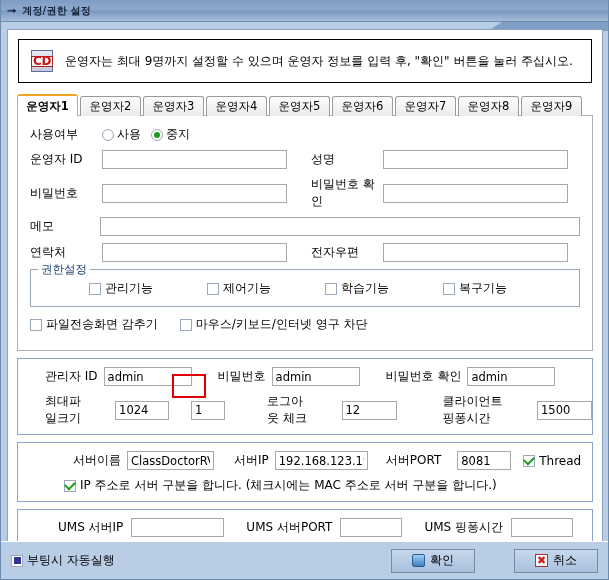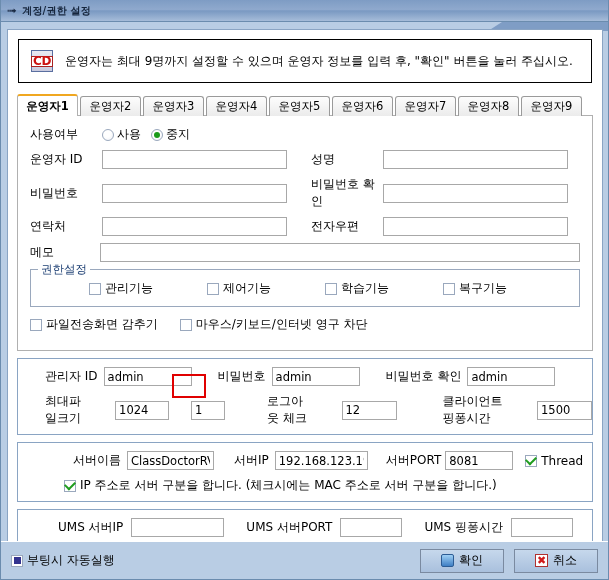--- a/index.html
+++ b/index.html
@@ -216,20 +216,21 @@
   .footer {
     position: absolute;
     left: 0; bottom: 0;
     width: 100%;
     height: 38px;
     background: #b9cde4;
     border-top: 1px solid #ffffff;
     display: flex;
     align-items: center;
     padding: 0 10px;
+    gap: 29px;
   }
   .btn {
     width: 84px; height: 24px;
     border: 1px solid #7a8aa0;
     background: linear-gradient(to bottom, #c6d8ec, #a9c0dd);
     display: flex; align-items: center; justify-content: center;
     font-size: 12px;
     cursor: default;
     margin-left: 10px;
   }
@@ -329,29 +330,29 @@
       </div>
 
       <div class="row">
         <span class="lbl" style="width:72px">비밀번호</span>
         <input class="tf" style="width: 185px;" value="">
         <span class="lbl" style="width:96px; padding-left:24px">비밀번호 확인</span>
         <input class="tf" style="width: 185px;" value="">
       </div>
 
       <div class="row">
-        <span class="lbl" style="width:72px">연락처</span>
-        <input class="tf" style="width: 185px;" value="">
-        <span class="lbl" style="width:96px; padding-left:24px">전자우편</span>
-        <input class="tf" style="width: 185px;" value="">
-      </div>
-
-      <div class="row">
         <span class="lbl" style="width:72px">메모</span>
         <input class="tf" style="width: 490px;" value="">
+      </div>
+
+      <div class="row">
+        <span class="lbl" style="width:72px">연락처</span>
+        <input class="tf" style="width: 185px;" value="">
+        <span class="lbl" style="width:96px; padding-left:24px">전자우편</span>
+        <input class="tf" style="width: 185px;" value="">
       </div>
 
       <div class="fset">
         <legend>권한설정</legend>
         <div class="perm-row">
           <span class="cb-wrap">
             <span class="cb"></span>
             <span>관리기능</span>
           </span>
           <span class="cb-wrap">
@@ -401,21 +402,21 @@
       </div>
     </div>
 
     <div class="panel">
       <div class="p-row" style="padding-left:55px">
         <span class="lbl">서버이름</span>
         <input class="tf" style="width: 87px; margin-left: 6px;" value="ClassDoctorRV">
         <span class="lbl" style="margin-left:20px">서버IP</span>
         <input class="tf" style="width: 93px; margin-left: 6px;" value="192.168.123.198">
         <span class="lbl" style="margin-left:18px">서버PORT</span>
-        <input class="tf" style="width: 68px; margin-left: 4px;" value="8081">
+        <input class="tf" style="width: 54px; margin-left: 16px;" value="8081">
         <span class="cb-wrap" style="margin-left:12px">
           <span class="cb checked"></span>
           <span>Thread</span>
         </span>
       </div>
       <div class="p-row" style="padding-left:46px">
         <span class="cb-wrap">
           <span class="cb checked"></span>
           <span>IP 주소로 서버 구분을 합니다. (체크시에는 MAC 주소로 서버 구분을 합니다.)</span>
         </span>

